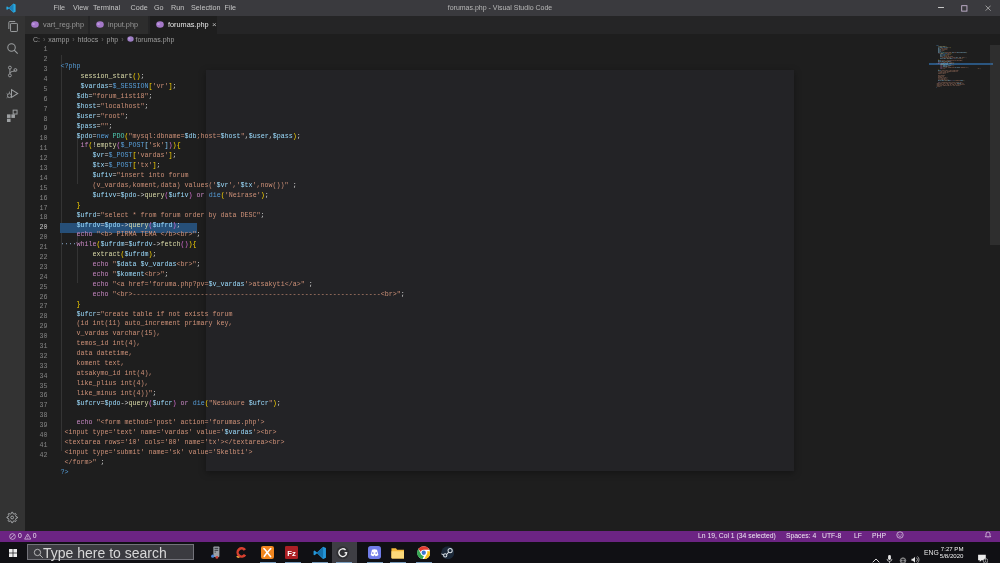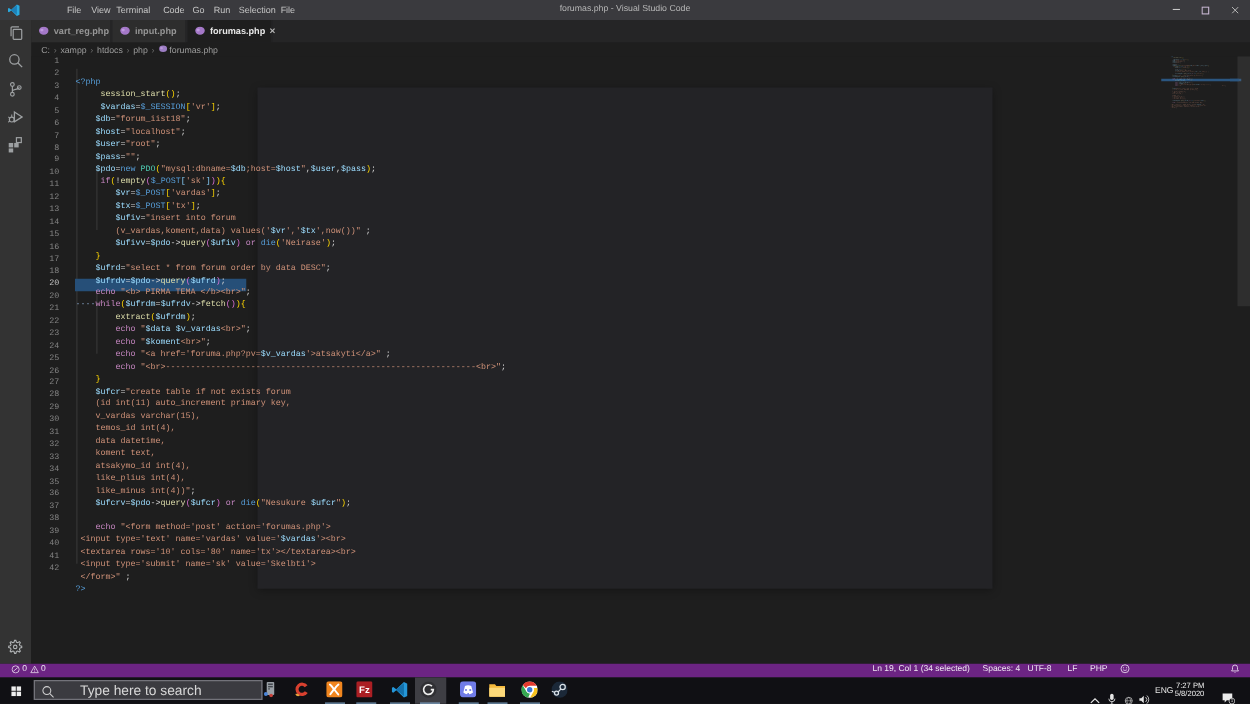--- a/index.html
+++ b/index.html
@@ -1,21 +1,21 @@
 <!DOCTYPE html>
 <html><head><meta charset="utf-8"><title>forumas.php - Visual Studio Code</title><style>
 * { margin:0; padding:0; box-sizing:border-box; }
 html,body { width:1000px; height:563px; overflow:hidden; background:#1e1e1e;
   font-family:"Liberation Sans", sans-serif; }
 #titlebar { position:absolute; left:0; top:0; width:1000px; height:29px; background:#3a3a3e; }
 #menus span { position:absolute; top:0; height:15.6px; line-height:15.6px; font-size:7.2px; color:#c5c5c5; }
 #wtitle { position:absolute; top:0; width:1000px; text-align:center; line-height:15.6px; font-size:7px; color:#b7b7b7; }
 .wc { position:absolute; top:0; color:#cccccc; font-size:8px; line-height:15.6px; }
 #tabbar { position:absolute; left:25px; top:15.6px; width:975px; height:18.2px; background:#252526; }
-.tab { position:absolute; top:0; height:18.2px; background:#2d2d2d; display:flex; align-items:center; padding:0 6px; font-size:7.3px; color:#969696; border-right:1px solid #252526;font-weight:bold; }
+.tab { position:absolute; top:0; height:18.2px; background:#2d2d2d; display:flex; align-items:center; padding:0 6px; font-size:7.3px; color:#969696; border-right:1px solid #252526; }
 .tab.active { background:#1e1e1e; color:#e8e8e8; }
 .tab .nm { margin-left:4px; white-space:nowrap; }
 .tab .x { margin-left:3.5px; font-size:8px; color:#b8b8b8; }
 #crumbs { position:absolute; left:25px; top:33.8px; width:975px; height:11.5px; background:#1e1e1e; font-size:7px; color:#9d9d9d; line-height:11.5px; padding-left:8px; white-space:nowrap; }
 #crumbs .sep { color:#6a6a6a; padding:0 1px; font-size:7.2px; }
 #activity { position:absolute; left:0; top:15.6px; width:25px; height:515.7px; background:#333333; }
 .ai { position:absolute; left:6px; width:13px; height:13px; }
 #editor { position:absolute; left:25px; top:45.3px; width:975px; height:486px; background:#1e1e1e; overflow:hidden; }
 #overlay { position:absolute; left:181px; top:24.7px; width:588px; height:401px; background:#232326; box-shadow:0 2px 7px rgba(0,0,0,0.35); }
 .guide { position:absolute; width:1px; background:#343434; }
@@ -28,21 +28,21 @@
 .b1 { color:#ffd700; } .b2 { color:#da70d6; } .b3 { color:#87cefa; }
 .w { color:#89a7c9; }
 #minimap { position:absolute; left:910.5px; top:-0.6px; transform:scale(0.1298,0.1042); transform-origin:0 0; }
 #minimap pre { font-family:"Liberation Mono", monospace; font-size:6.68px; line-height:9.896px; white-space:pre; color:#d4d4d4; }
 #mmsel { position:absolute; left:903.5px; top:17.96px; width:64px; height:1.3px; background:#2b5680; }
 #sbar { position:absolute; left:965px; top:0; width:10px; height:200px; background:rgba(121,121,121,0.18); }
 #ovm { position:absolute; left:959px; top:17.9px; width:7px; height:1.6px; background:#2b5680; }
 #status { position:absolute; left:0; top:531.3px; width:1000px; height:10.4px; background:#6c2483; color:#efe6f3; font-size:6.8px; line-height:10.4px; }
 #status span.it { position:absolute; top:0; white-space:nowrap; }
 #taskbar { position:absolute; left:0; top:541.7px; width:1000px; height:21.3px; background:#101014; }
-#search { position:absolute; left:27px; top:2.4px; width:183px; height:16.4px; background:#3b3b40; border:1px solid #73737a; color:#d8d8d8; font-size:11px; line-height:16px; padding-left:36px; }
+#search { position:absolute; left:27px; top:2.4px; width:167px; height:16.4px; background:#3b3b40; border:1px solid #73737a; color:#d8d8d8; font-size:14px; line-height:16px; padding-left:15px; }
 #search .mag { position:absolute; left:5px; top:3px; }
 .tbi { position:absolute; top:3.6px; width:15px; height:14px; }
 .ul { position:absolute; bottom:0; width:16px; height:1.2px; background:#88b3d8; opacity:.85; }
 #gbox { position:absolute; left:332px; top:0; width:25px; height:21.3px; background:#3e3e44; }
 .tray { position:absolute; color:#e6e6e6; font-size:7px; top:0; height:21.3px; line-height:21.3px; }
 #clock { position:absolute; right:36.5px; top:3px; text-align:right; color:#f0f0f0; font-size:6.1px; line-height:7.5px; }
 </style></head>
 <body>
 <div id="titlebar">
   <svg width="10" height="10" viewBox="0 0 100 100" style="position:absolute;left:5.5px;top:3px">

